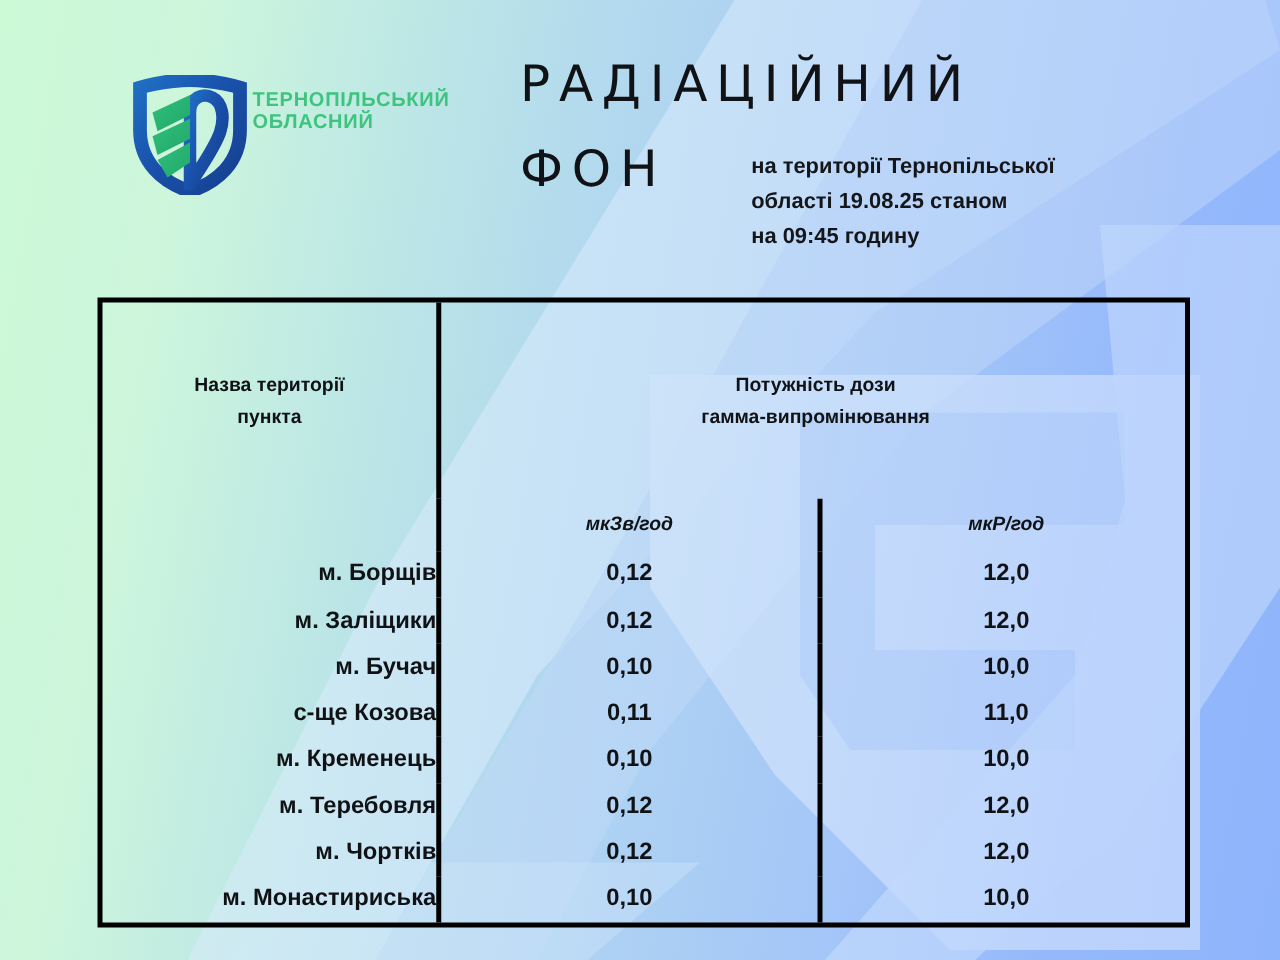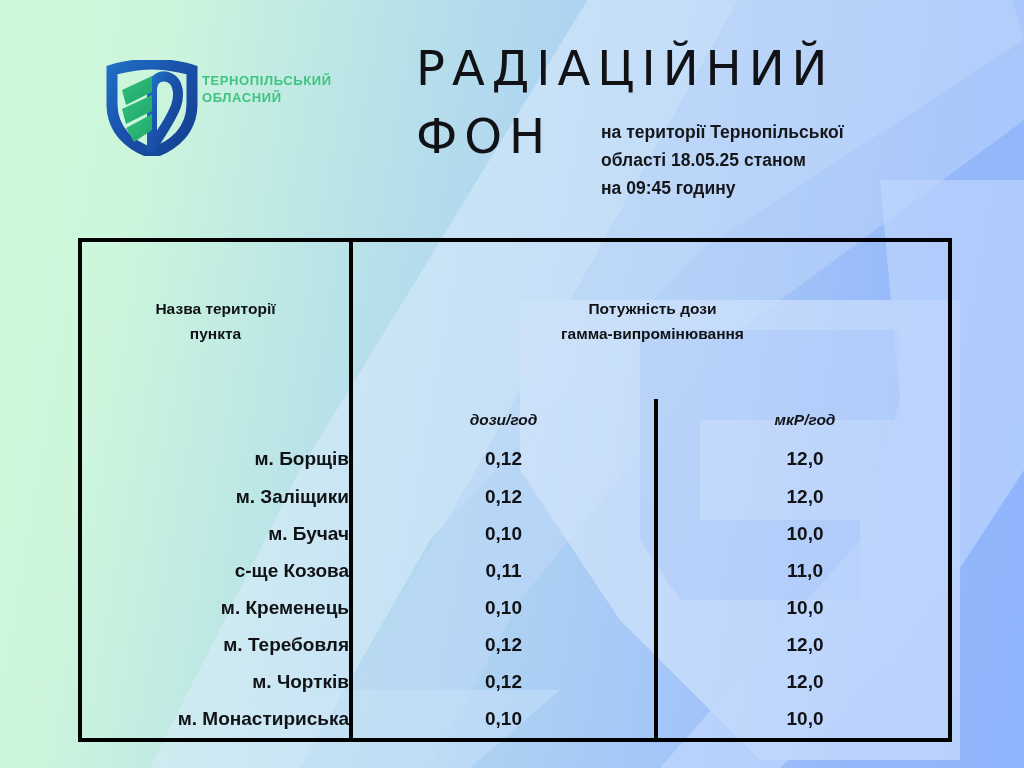--- a/index.html
+++ b/index.html
@@ -18,32 +18,32 @@
 
   
   .logo-wrap{
     position:absolute;left:106px;top:58px;width:300px;height:110px;
   }
   .logo-mark{position:absolute;left:0;top:2px;width:92px;height:96px;}
   .logo-text{
     position:absolute;left:96px;top:14px;width:210px;
   }
   .logo-line{
-    font-weight:bold;font-size:13px;letter-spacing:.6px;color:#3fc47f;
+    font-weight:bold;font-size:16px;letter-spacing:.6px;color:#3fc47f;
     line-height:17px;white-space:nowrap;
   }
   .logo-abbr{
     font-weight:bold;font-size:38px;letter-spacing:1px;color:#16181c;
     line-height:42px;margin-top:4px;white-space:nowrap;
   }
 
   .title-main{
     position:absolute;left:416px;top:34px;width:580px;
     font-family:"DejaVu Sans",sans-serif;
-    font-weight:400;font-size:48px;line-height:68px;
+    font-weight:400;font-size:40px;line-height:68px;
     letter-spacing:7px;color:#101215;white-space:nowrap;
   }
   .title-main .l2{display:block;}
   .subtitle{
     position:absolute;left:601px;top:118px;width:370px;
     font-weight:bold;font-size:17.5px;line-height:28px;color:#14161a;
   }
   .subtitle div{white-space:nowrap;}
 
   
@@ -140,21 +140,21 @@
     </div>
   </div>
 
   <div class="title-main">
     <span class="l1">РАДІАЦІЙНИЙ</span>
     <span class="l2">ФОН</span>
   </div>
 
   <div class="subtitle">
     <div>на території Тернопільської</div>
-    <div>області 18.05.25 станом</div>
+    <div>області 19.08.25 станом</div>
     <div>на 09:45 годину</div>
   </div>
 
   <div class="table-box">
     <table class="radtable">
       <colgroup>
         <col class="col-name">
           <col class="col-usv">
           <col class="col-ur">
       </colgroup>
@@ -164,21 +164,21 @@
             <div>Назва території</div>
             <div>пункта</div>
           </td>
           <td colspan="2">
             <div>Потужність дози</div>
             <div>гамма-випромінювання</div>
           </td>
         </tr>
         <tr class="units-row">
           <td class="c1"></td>
-          <td class="c2">дози/год</td>
+          <td class="c2">мкЗв/год</td>
           <td class="c3">мкР/год</td>
         </tr>
       </tbody>
       <tbody id="rows-body">
           <tr class="data-row">
             <td class="c1">м. Борщів</td>
             <td class="c2">0,12</td>
             <td class="c3">12,0</td>
           </tr>
           <tr class="data-row">

